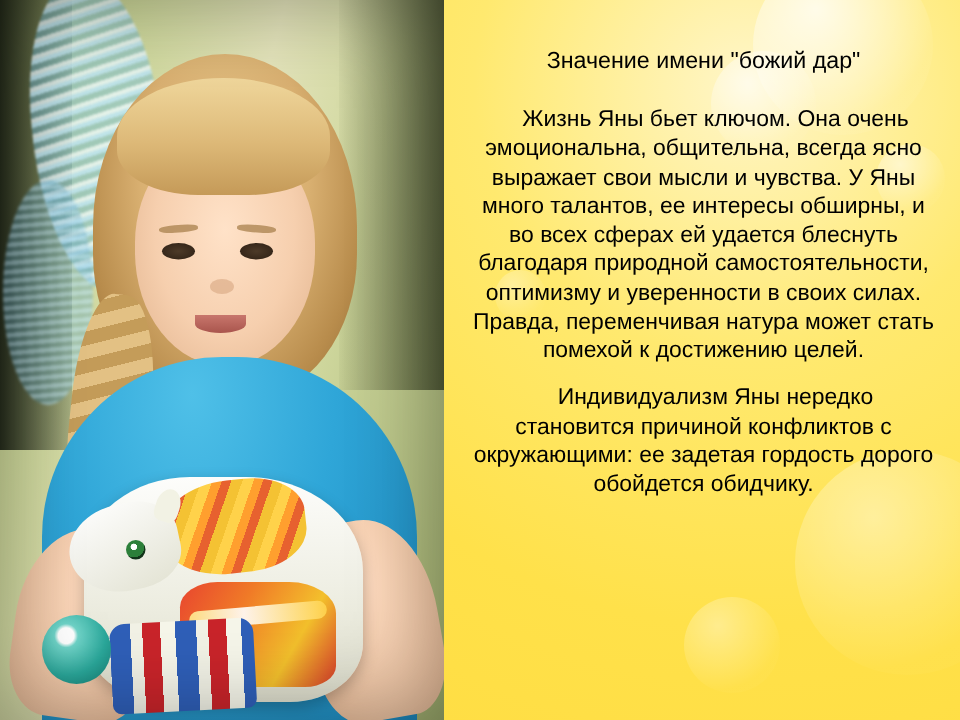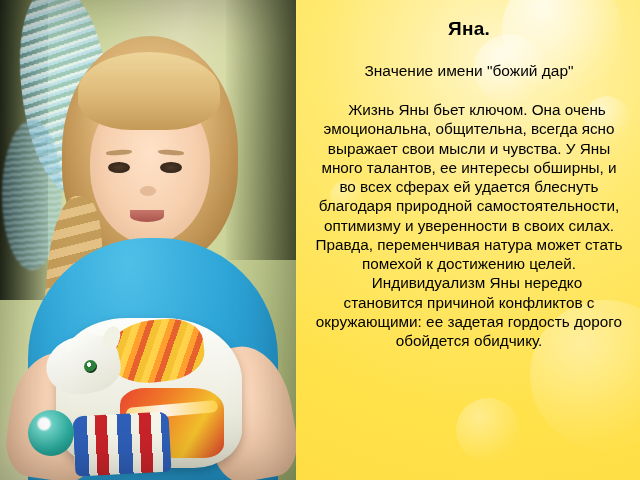--- a/index.html
+++ b/index.html
@@ -258,21 +258,21 @@
   }
   .para {
     font-size: 15.3px;
     line-height: 1.26;
     color: #000000;
     margin: 20px 0 0 0;
     text-indent: 16px;
     text-align: center;
   }
   .para.second {
-    margin-top: 0;
+    margin-top: 12px;
   }
 </style>
 </head>
 <body>
 
 <div class="slide">
 
   <div class="photo">
     <div class="ph-wall"></div>
     <div class="ph-dark-left"></div>
@@ -309,19 +309,18 @@
   </div>
 
   <div class="bubble b1"></div>
   <div class="bubble b2"></div>
   <div class="bubble b3"></div>
   <div class="bubble b4"></div>
   <div class="bubble b5"></div>
   <div class="bubble b6"></div>
 
   <div class="content">
-    <h1 class="title">Яна.</h1>
     <p class="subtitle">Значение имени "божий дар"</p>
     <p class="para">Жизнь Яны бьет ключом. Она очень эмоциональна, общительна, всегда ясно выражает свои мысли и чувства. У Яны много талантов, ее интересы обширны, и во всех сферах ей удается блеснуть благодаря природной самостоятельности, оптимизму и уверенности в своих силах. Правда, переменчивая натура может стать помехой к достижению целей.</p>
     <p class="para second">Индивидуализм Яны нередко становится причиной конфликтов с окружающими: ее задетая гордость дорого обойдется обидчику.</p>
   </div>
 
 </div>
 
 </body></html>

